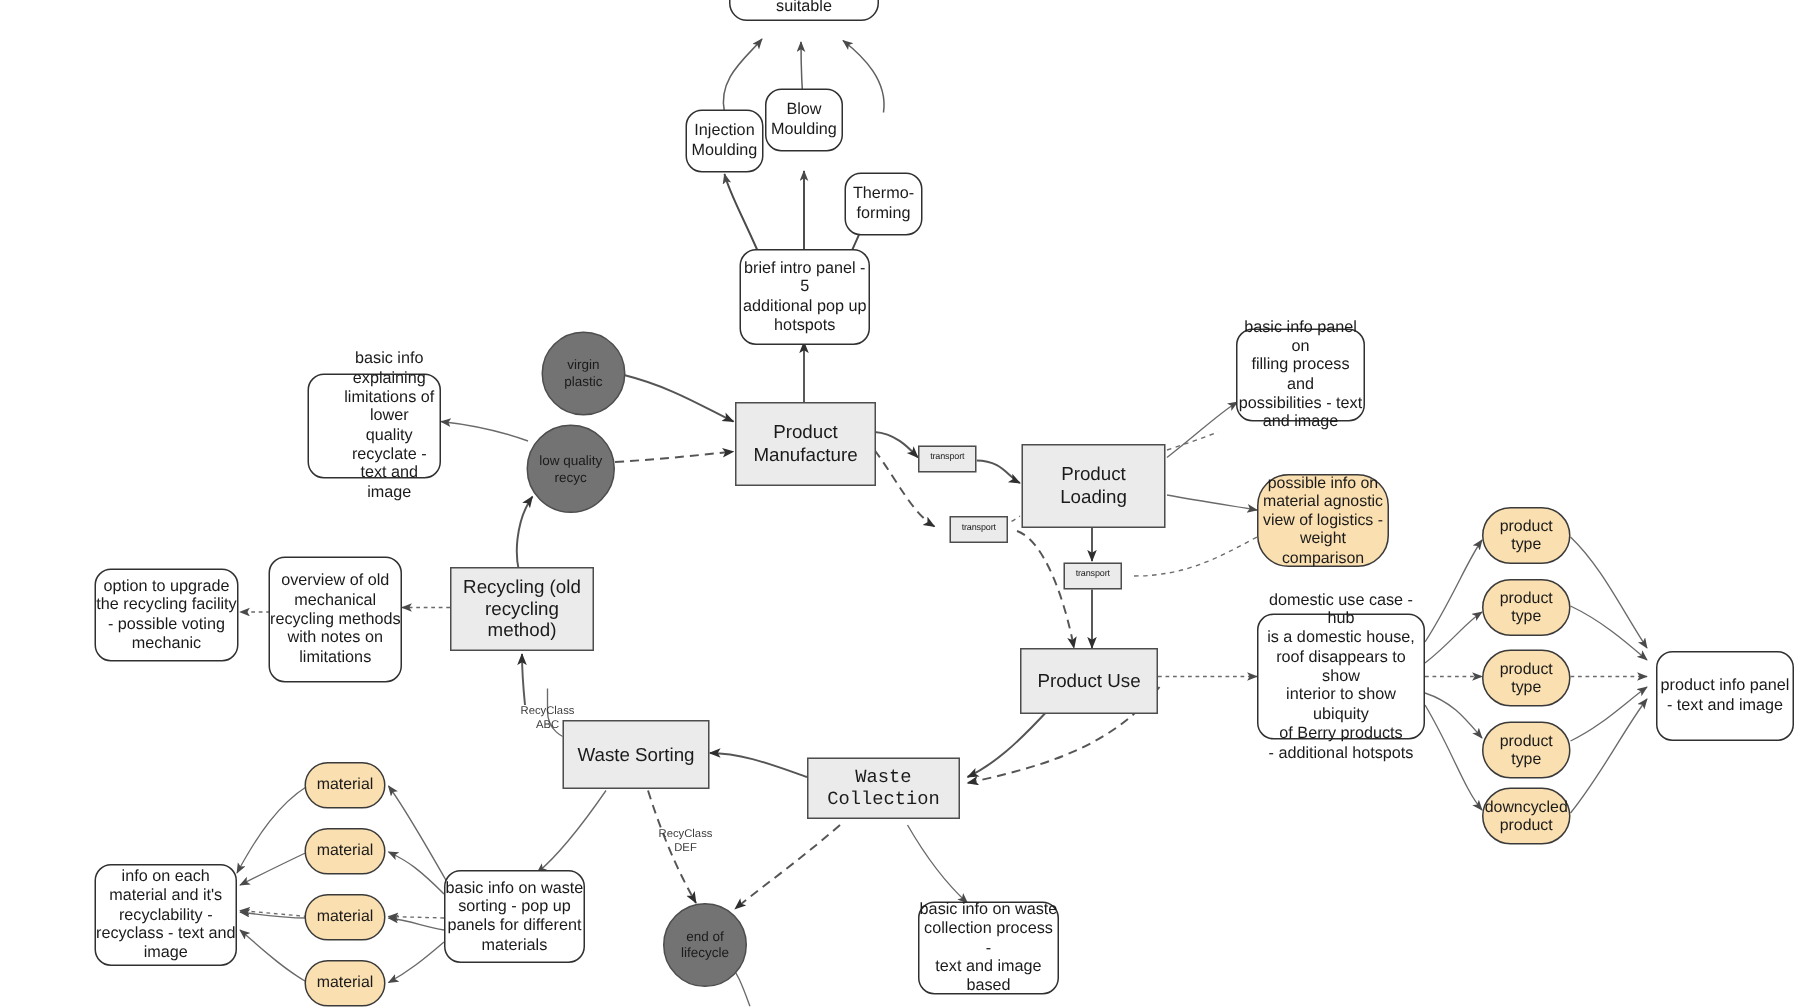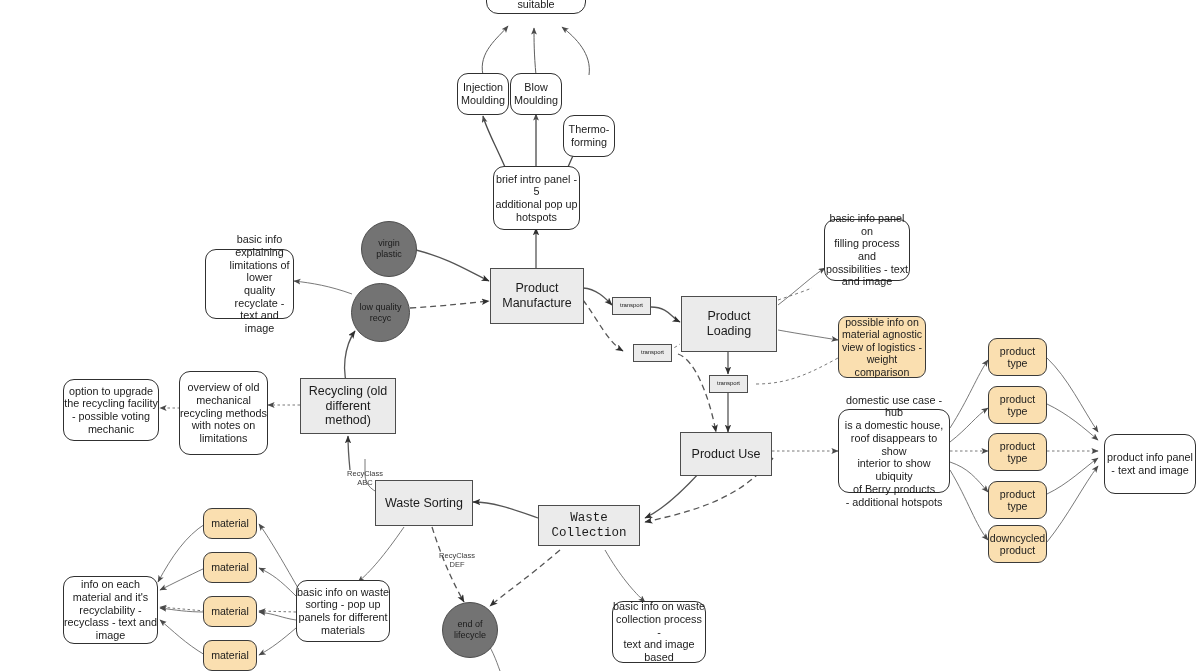--- a/index.html
+++ b/index.html
@@ -50,21 +50,21 @@
   .info {
     background: #ffffff;
     border: 1.5px solid #303030;
     border-radius: 11px;
     font-size: 10.8px;
   }
   
   .orange {
     background: #fadfb0;
     border: 1.4px solid #3a3a3a;
-    border-radius: 9px;
+    border-radius: 21px;
     font-size: 10.6px;
   }
   
   .circ {
     background: #737373;
     border: 1.5px solid #4d4d4d;
     border-radius: 50%;
     font-size: 9px;
   }
   
@@ -207,21 +207,21 @@
 
       <path d="M350,470 C348,450 348,438 348,436"></path>
     </g>
   </svg>
 
   <div class="node info" style="left:486px; top:-30px; width:100px; height:44px; border-radius:12px; align-items:flex-end; padding-bottom:2px;">available and suitable</div>
 
   <div class="node info" style="left:457px; top:73px; width:52px; height:42px;">Injection
 Moulding</div>
 
-  <div class="node info" style="left:510px; top:73px; width:52px; height:42px;">Blow
+  <div class="node info" style="left:510px; top:59px; width:52px; height:42px;">Blow
 Moulding</div>
 
   <div class="node info" style="left:563px; top:73px; width:52px; height:42px;margin-top:42px;">Thermo-
 forming</div>
 
   <div class="node info" style="left:493px; top:166px; width:87px; height:64px;">brief intro panel - 5
 additional pop up
 hotspots</div>
 
   <div class="node circ" style="left:361px; top:221px; width:56px; height:56px;">virgin
@@ -279,21 +279,21 @@
   <div class="node orange" style="left:988px; top:481px; width:59px; height:38px;">product
 type</div>
 
   <div class="node orange" style="left:988px; top:525px; width:59px; height:38px;">downcycled
 product</div>
 
   <div class="node info" style="left:1104px; top:434px; width:92px; height:60px;">product info panel
 - text and image</div>
 
   <div class="node proc" style="left:300px; top:378px; width:96px; height:56px;">Recycling (old
-different
+recycling
 method)</div>
 
   <div class="node info" style="left:179px; top:371px; width:89px; height:84px;">overview of old
 mechanical
 recycling methods
 with notes on
 limitations</div>
 
   <div class="node info" style="left:63px; top:379px; width:96px; height:62px;">option to upgrade
 the recycling facility

